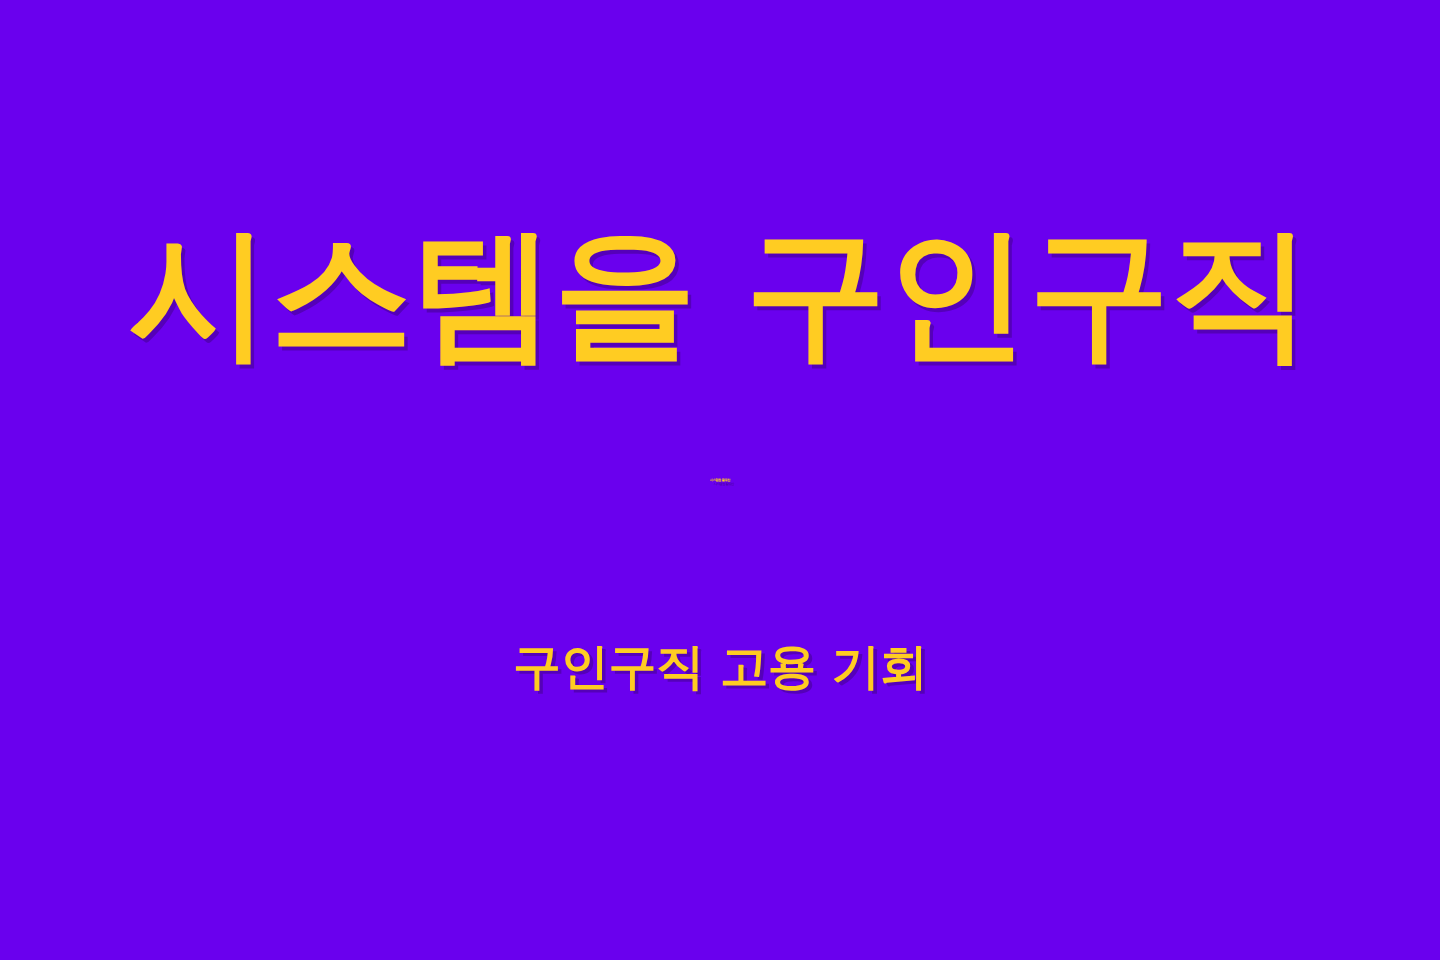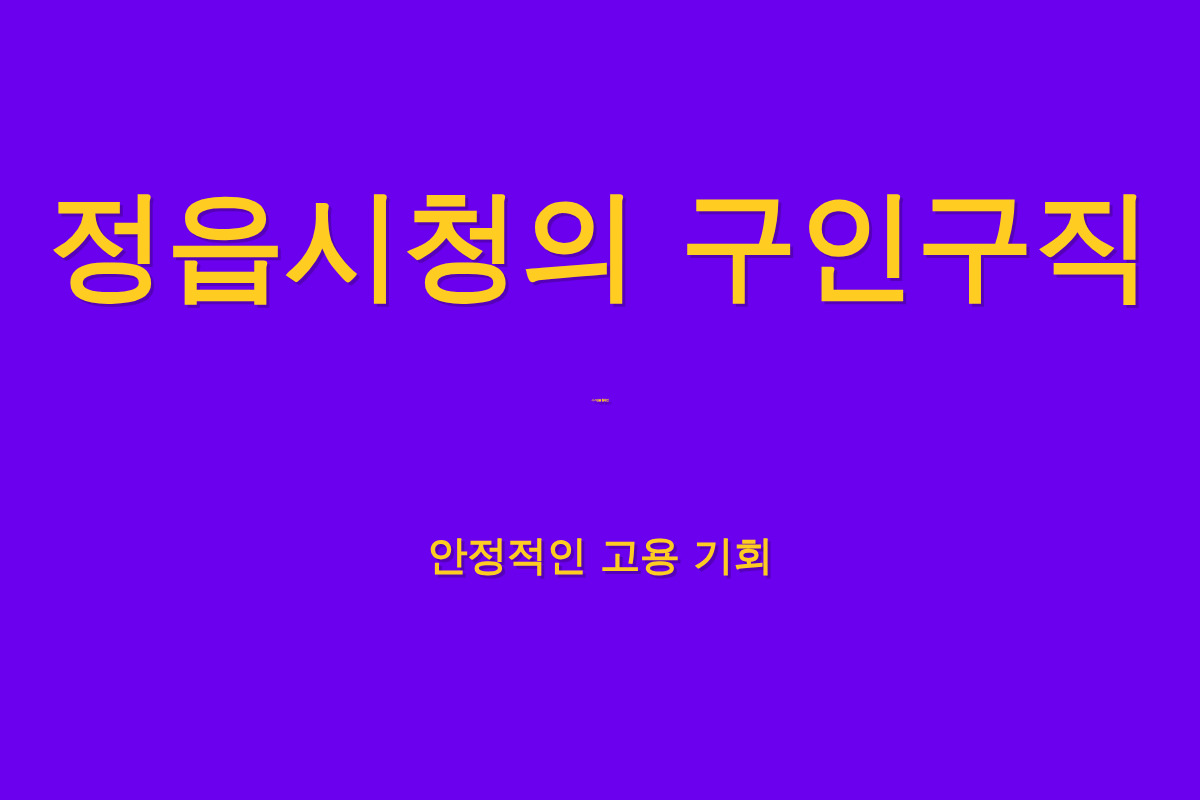--- a/index.html
+++ b/index.html
@@ -47,17 +47,17 @@
   
   #headline .hl-line-1 { font-size: 122px; }
   #headline .hl-line-2 { font-size: 122px; }
   #headline .hl-line-3 { font-size: 122px; }
 </style>
 </head>
 <body style="width: 1200px; height: 800px;">
 
 <div id="banner" style="background: rgb(106, 0, 238); width: 1200px; height: 800px;">
   <h1 id="headline" style="color: rgb(255, 204, 34); text-align: center; text-shadow: rgba(60, 0, 120, 0.45) 3px 3px 0px;">
-    <span class="hl-line hl-line-1" style="font-size: 118.641px;">정읍시청의 구인구직</span>
+    <span class="hl-line hl-line-1" style="font-size: 118.641px;">시스템을 구인구직</span>
     <span class="hl-line hl-line-2" style="font-size: 2.84401px;">시스템을 활용한</span>
-    <span class="hl-line hl-line-3" style="font-size: 40.3218px;">안정적인 고용 기회</span>
+    <span class="hl-line hl-line-3" style="font-size: 40.3218px;">구인구직 고용 기회</span>
   </h1>
 </div>
 
 </body></html>

